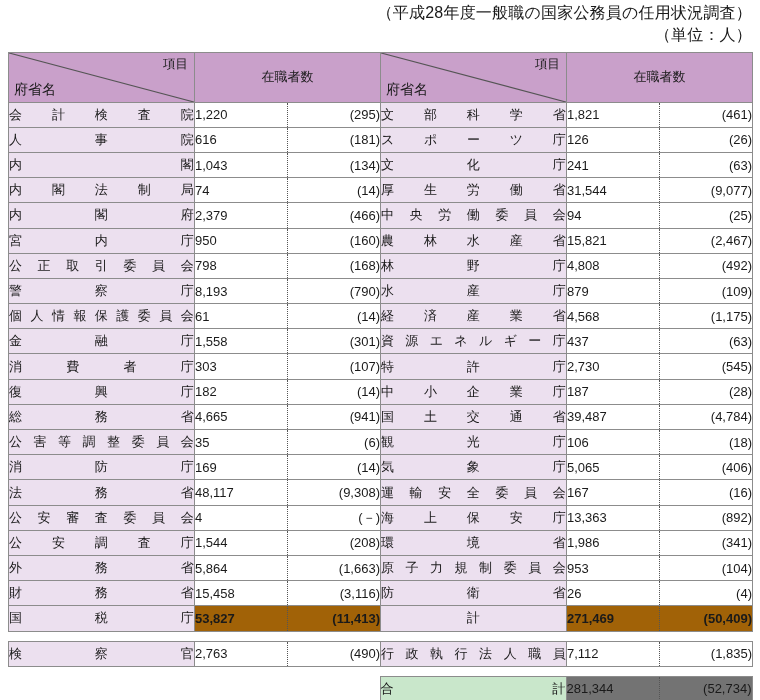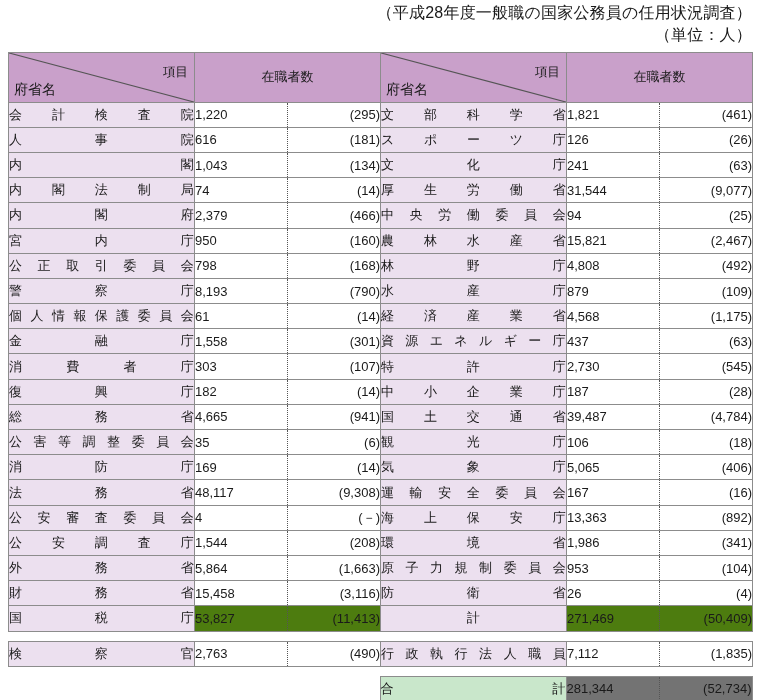--- a/index.html
+++ b/index.html
@@ -63,21 +63,21 @@
     height: 49px !important;
     overflow: hidden;
   }
   .hdr-diag .diag-line {
     position: absolute;
     left: 0; top: 0;
     width: 100%; height: 100%;
   }
   .hdr-diag .lbl-item {
     position: absolute;
-    top: 11px; right: 6px;
+    top: 3px; right: 6px;
     font-size: 12.5px;
   }
   .hdr-diag .lbl-org {
     position: absolute;
     left: 5px; bottom: 3px;
     font-size: 14px;
   }
   .hdr-count {
     background: #c9a0ca;
     text-align: center;
@@ -109,21 +109,22 @@
     background: #ffffff;
     text-align: right;
     padding-right: 9px;
     font-size: 13px;
     border-left: none !important;
   }
 
   
   tr.subtotal .cell-num,
   tr.subtotal .cell-fem {
-    background: #4d7c0f;
+    background: #a16207;
+    font-weight: bold;
   }
 
   
   .cell-name.total-lbl {
     background: #c9e7cb;
   }
   .cell-num.total-num,
   .cell-fem.total-num {
     background: #737373;
   }

